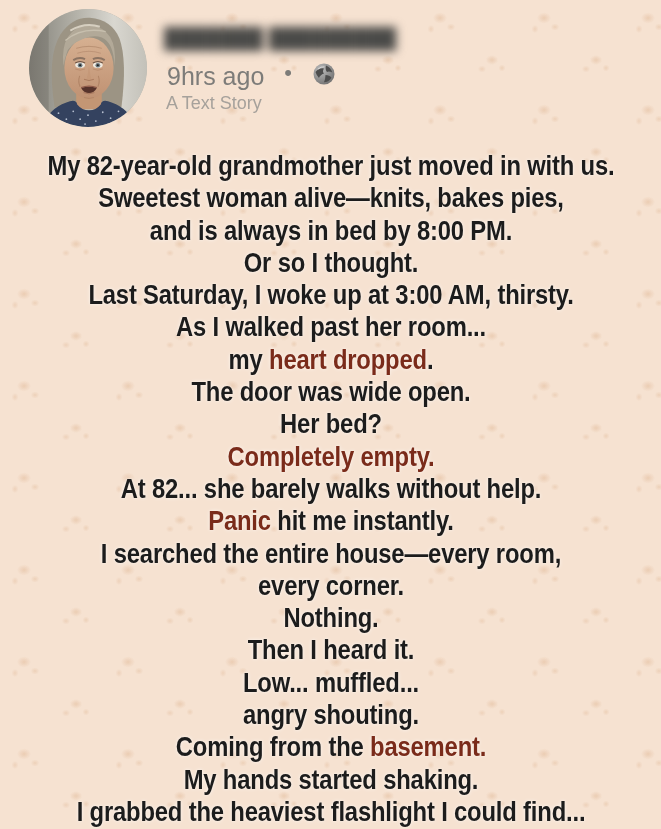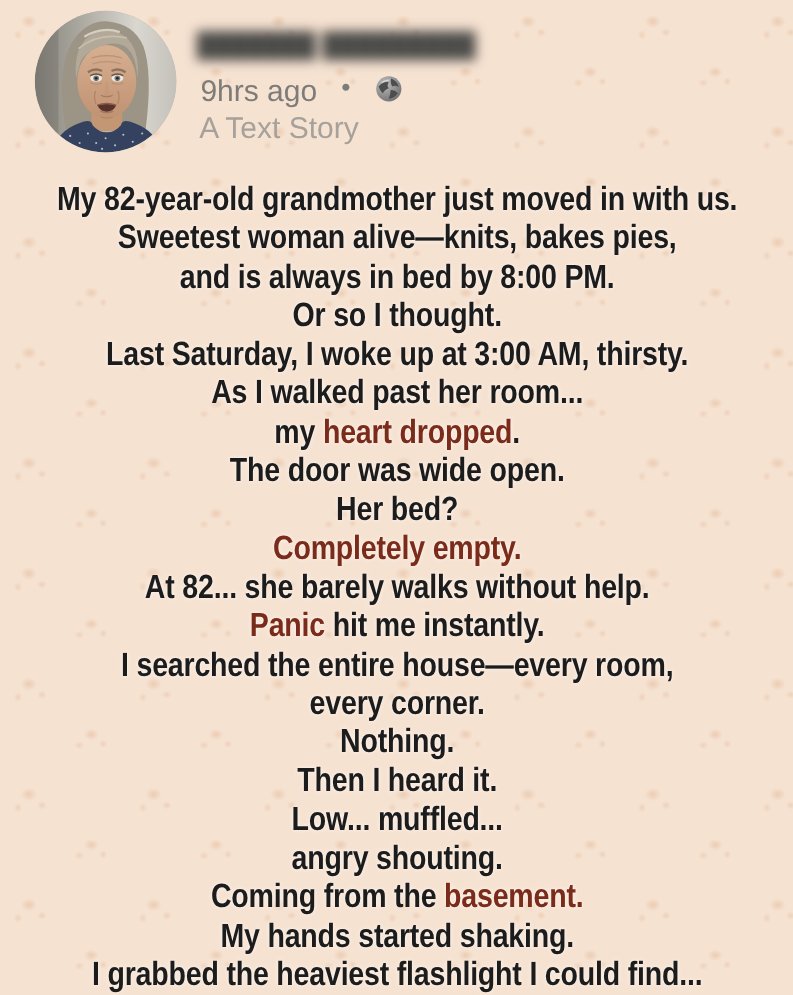--- a/index.html
+++ b/index.html
@@ -29,21 +29,21 @@
   }
   .meta-row{
     position:absolute;left:167px;top:62px;height:28px;
     display:flex;align-items:flex-start;gap:20px;
     font-size:25px;color:#7d7c79;
   }
   .meta-sep{font-size:22px;line-height:1;color:#7d7c79;}
   .globe{width:24px;height:24px;display:block;}
   .subtitle{
     position:absolute;left:166px;top:93px;
-    font-size:25px;color:#a6a19b;white-space:nowrap;
+    font-size:18px;color:#a6a19b;white-space:nowrap;
   }
   .story{
     position:absolute;top:150px;left:50%;width:780px;margin-left:-390px;
     transform:scaleX(0.85);transform-origin:50% 0;
     text-align:center;font-weight:bold;font-size:28px;line-height:32.3px;
     color:#1c1c1c;letter-spacing:-0.2px;
     text-shadow:0 0 5px rgba(255,255,255,.6),0 0 2px rgba(255,255,255,.4);
   }
   .story-line{white-space:nowrap;}
   .seg{color:#1c1c1c;}

